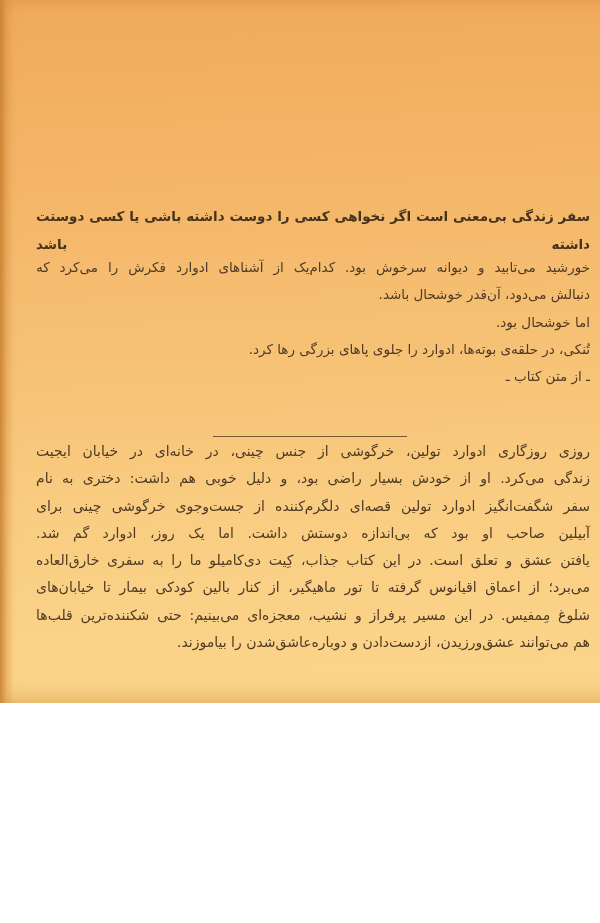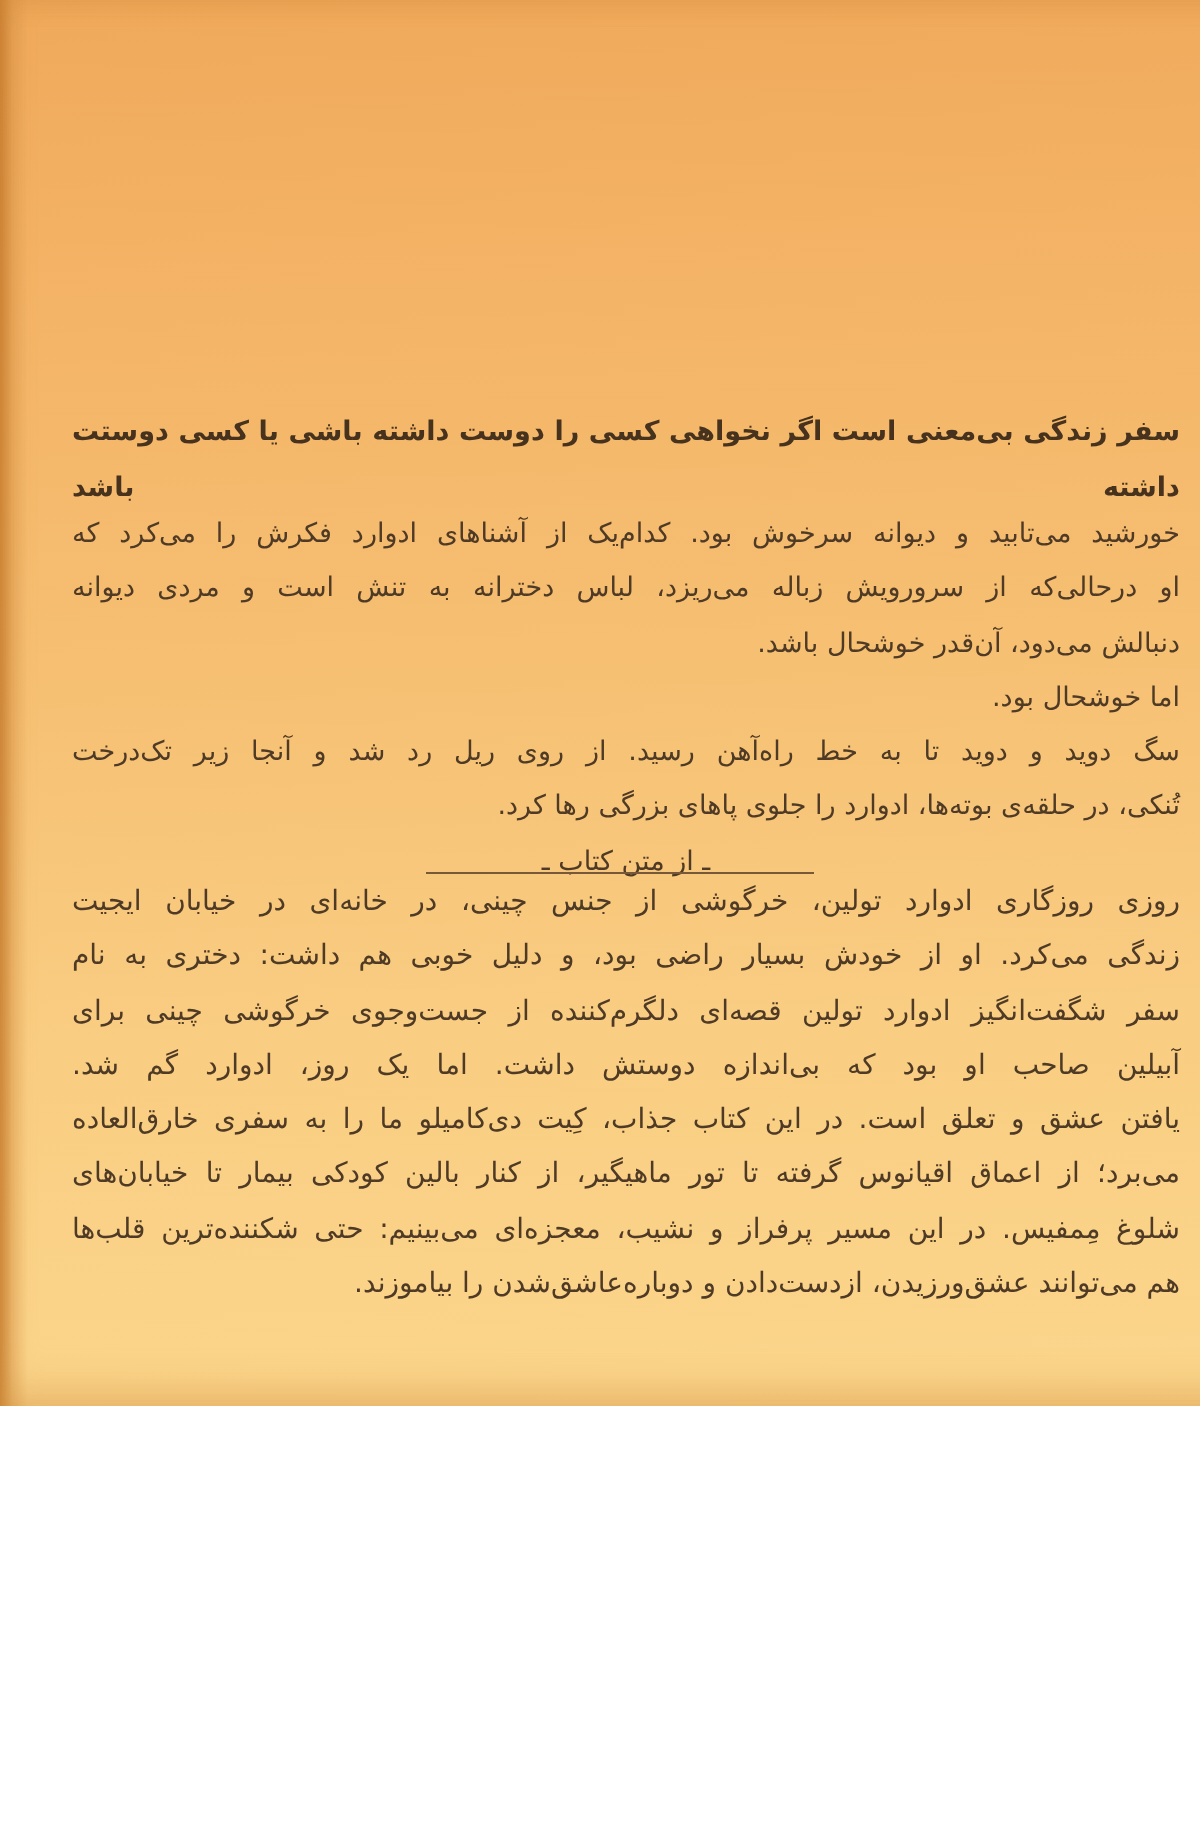--- a/index.html
+++ b/index.html
@@ -19,21 +19,21 @@
     box-shadow:inset 0 -10px 18px rgba(205,135,55,.28), inset -6px 0 14px rgba(205,135,55,.18), inset 0 4px 10px rgba(205,135,55,.15);
   }
 
   .textcol{position:absolute;right:34px;left:36px;direction:rtl;color:#4e3a25;}
   .tagline{top:202px;font-size:13.5px;line-height:28px;font-weight:bold;color:#46321d;}
   .excerpt{top:254px;font-size:13.5px;line-height:27.3px;}
   .synopsis{top:438px;font-size:14px;line-height:27.3px;}
   .line{width:100%;}
   .line.j{text-align:justify;text-align-last:justify;}
   .line.r{text-align:right;}
-  .line.l{text-align:center;}
+  .line.l{text-align:right;}
 
   .divider{position:absolute;top:436px;left:213px;width:194px;height:0;border-top:1.5px solid #77593a;}
 
   .pub-label{
     position:absolute;left:347px;top:830px;width:208px;height:67px;
     background:#f7f5f0;transform:rotate(-.6deg);
     box-shadow:0 1px 3px rgba(120,70,20,.3);
   }
   .price-vert{position:absolute;left:-3px;top:0;width:20px;height:100%;display:flex;align-items:center;justify-content:center;}
   .price-vert span{transform:rotate(-90deg);white-space:nowrap;font-size:9px;color:#4a4a4a;direction:rtl;letter-spacing:.5px;}
@@ -55,24 +55,22 @@
 
 <div class="cover">
   <div class="spine-shadow"></div>
 
   <div class="textcol tagline">
     <div class="line j">سفر زندگی بی‌معنی است اگر نخواهی کسی را دوست داشته باشی یا کسی دوستت داشته باشد</div>
   </div>
 
   <div class="textcol excerpt">
     <div class="line j">خورشید می‌تابید و دیوانه سرخوش بود. کدام‌یک از آشناهای ادوارد فکرش را می‌کرد که</div>
-    <div class="line j">او درحالی‌که از سرورویش زباله می‌ریزد، لباس دخترانه به تنش است و مردی دیوانه</div>
     <div class="line r">دنبالش می‌دود، آن‌قدر خوشحال باشد.</div>
     <div class="line r">اما خوشحال بود.</div>
-    <div class="line j">سگ دوید و دوید تا به خط راه‌آهن رسید. از روی ریل رد شد و آنجا زیر تک‌درخت</div>
     <div class="line r">تُنکی، در حلقه‌ی بوته‌ها، ادوارد را جلوی پاهای بزرگی رها کرد.</div>
     <div class="line l">ـ از متن کتاب ـ</div>
   </div>
 
   <div class="divider"></div>
 
   <div class="textcol synopsis">
     <div class="line j">روزی روزگاری ادوارد تولین، خرگوشی از جنس چینی، در خانه‌ای در خیابان ایجیت</div>
     <div class="line j">زندگی می‌کرد. او از خودش بسیار راضی بود، و دلیل خوبی هم داشت: دختری به نام</div>
     <div class="line j">سفر شگفت‌انگیز ادوارد تولین قصه‌ای دلگرم‌کننده از جست‌وجوی خرگوشی چینی برای</div>

